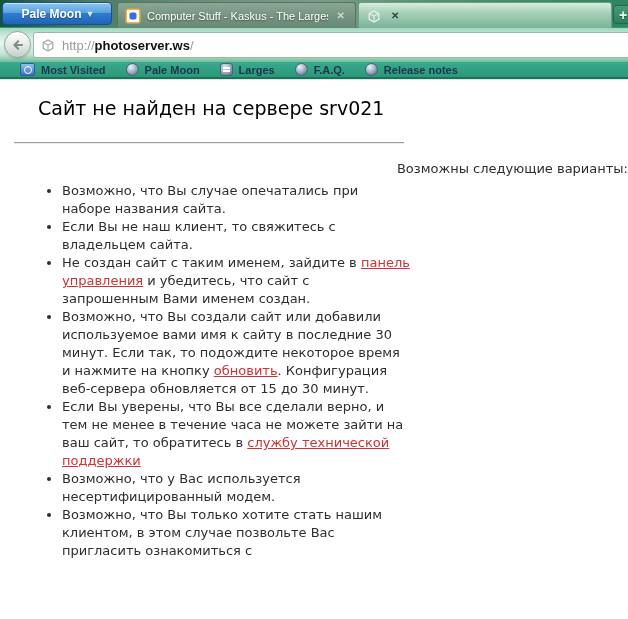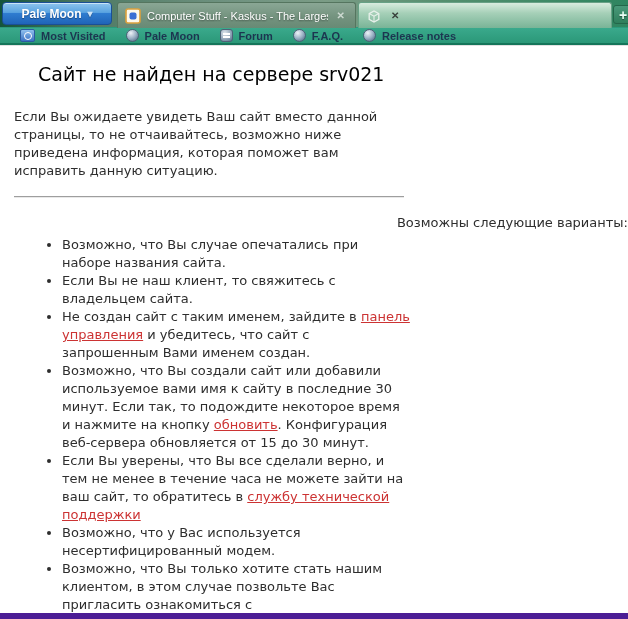--- a/index.html
+++ b/index.html
@@ -1,17 +1,17 @@
 <!DOCTYPE html>
 <html><head>
 <meta charset="utf-8">
 <style>
   * { margin:0; padding:0; box-sizing:border-box; }
   body { font-family:"Liberation Sans", sans-serif; background:#888; }
-  .window { width:628px; height:619px; background:#4c1d95; overflow:hidden; position:relative; }
+  .window { width:628px; height:619px; background:#eab308; overflow:hidden; position:relative; }
 
   
   .tabstrip{
     position:relative; height:28px;
     background:linear-gradient(90deg,#14543c 0%,#4f7a64 14%,#6f9280 36%,#7b9c86 52%,#558f6f 70%,#2e8560 100%);
     border-bottom:1px solid #2a9a7c;
   }
   .pm-button{
     position:absolute; left:2px; top:2px; width:110px; height:23px;
     border-radius:4px; border:1px solid #1a4f96;
@@ -156,48 +156,62 @@
       <svg class="favicon" viewBox="0 0 16 16">
         <path d="M3.2 5.6 L8 3 L12.8 5.6 L12.8 11.4 L8 14 L3.2 11.4 Z" fill="none" stroke="#e9f1ec" stroke-width="1.3"></path>
         <path d="M3.2 5.6 L8 8.2 L12.8 5.6 M8 8.2 L8 14" fill="none" stroke="#e9f1ec" stroke-width="1.1"></path>
       </svg>
       <span class="tab-close">✕</span>
     </div>
 
     <div class="newtab-button">+</div>
   </div>
 
+  <div class="navbar">
+    <div class="back-button">
+      <svg width="16" height="16" viewBox="0 0 18 18">
+        <path d="M13.5 9 H6" stroke="#7d8f87" stroke-width="2.4" fill="none" stroke-linecap="round"></path>
+        <path d="M9.2 4.8 L5 9 L9.2 13.2" stroke="#7d8f87" stroke-width="2.4" fill="none" stroke-linecap="round" stroke-linejoin="round"></path>
+      </svg>
+    </div>
+    <div class="urlbar">
+      <svg width="16" height="16" viewBox="0 0 16 16">
+        <path d="M3.2 5.6 L8 3 L12.8 5.6 L12.8 11.4 L8 14 L3.2 11.4 Z" fill="none" stroke="#a4aea8" stroke-width="1.3"></path>
+        <path d="M3.2 5.6 L8 8.2 L12.8 5.6 M8 8.2 L8 14" fill="none" stroke="#a4aea8" stroke-width="1.1"></path>
+      </svg>
+      <span><span class="url-scheme">http://</span><span class="url-host">photoserver.ws</span><span class="url-path">/</span></span>
+    </div>
+  </div>
 
   <div class="bookmarksbar">
     <div class="bm-item">
       <span class="bm-folder-icon"></span>
       <span>Most Visited</span>
     </div>
     <div class="bm-item">
       <span class="bm-globe-icon"></span>
       <span>Pale Moon</span>
     </div>
     <div class="bm-item">
       <span class="bm-forum-icon"></span>
-      <span>Forum</span>
+      <span>Larges</span>
     </div>
     <div class="bm-item">
       <span class="bm-globe-icon"></span>
       <span>F.A.Q.</span>
     </div>
     <div class="bm-item">
       <span class="bm-globe-icon"></span>
       <span>Release notes</span>
     </div>
   </div>
 
   <div class="content">
     <h1 class="page-heading">Сайт не найден на сервере srv021</h1>
 
-    <p class="intro">Если Вы ожидаете увидеть Ваш сайт вместо данной страницы, то не отчаивайтесь, возможно ниже приведена информация, которая поможет вам исправить данную ситуацию.</p>
 
     <hr class="divider">
 
     <p class="options-label">Возможны следующие варианты:</p>
 
     <ul class="options-list">
       <li><span>Возможно, что Вы случае опечатались при наборе названия сайта.</span></li>
       <li><span>Если Вы не наш клиент, то свяжитесь с владельцем сайта.</span></li>
       <li><span>Не создан сайт с таким именем, зайдите в </span><a class="page-link">панель управления</a><span> и убедитесь, что сайт с запрошенным Вами именем создан.</span></li>
       <li><span>Возможно, что Вы создали сайт или добавили используемое вами имя к сайту в последние 30 минут. Если так, то подождите некоторое время и нажмите на кнопку </span><a class="page-link">обновить</a><span>. Конфигурация веб-сервера обновляется от 15 до 30 минут.</span></li>

